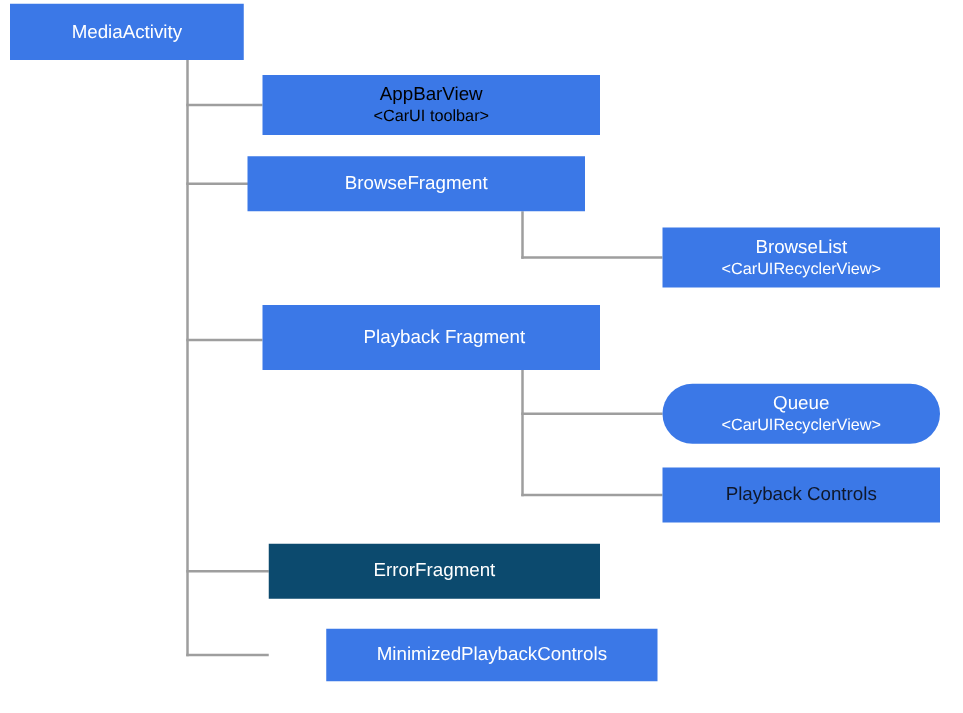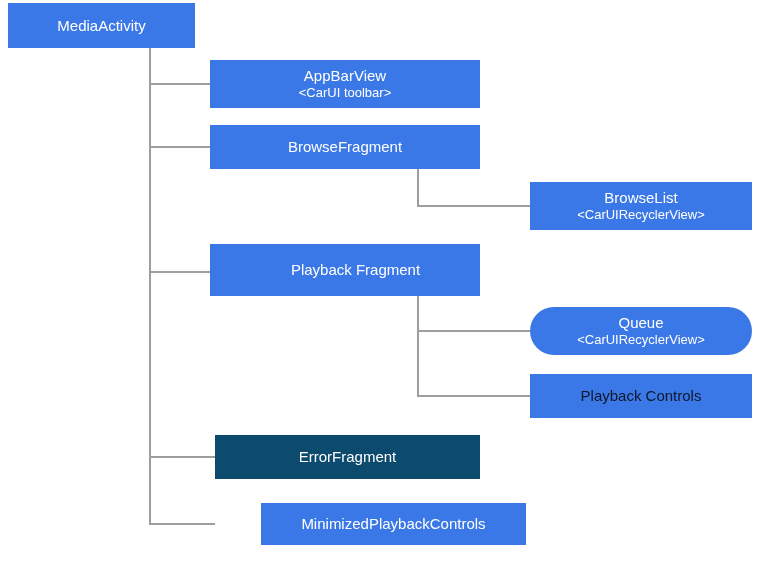--- a/index.html
+++ b/index.html
@@ -56,26 +56,26 @@
   <div class="edge" style="left: 417px; top: 205px; width: 113px; height: 2px; background: rgb(158, 158, 158);"></div>
 
   <div class="edge" style="left: 417px; top: 294px; width: 2px; height: 103px; background: rgb(158, 158, 158);"></div>
   <div class="edge" style="left: 417px; top: 330px; width: 113px; height: 2px; background: rgb(158, 158, 158);"></div>
   <div class="edge" style="left: 417px; top: 395px; width: 113px; height: 2px; background: rgb(158, 158, 158);"></div>
 
   <div class="node" style="left: 8px; top: 3px; width: 187px; height: 45px; background: rgb(59, 120, 231); color: rgb(255, 255, 255);">
     <div class="label">MediaActivity</div>
   </div>
 
-  <div class="node" style="left: 210px; top: 60px; width: 270px; height: 48px; background: rgb(59, 120, 231); color: #ffffff;">
+  <div class="node" style="left: 210px; top: 60px; width: 270px; height: 48px; background: rgb(59, 120, 231); color: #000000;">
     <div class="label">AppBarView</div>
     <div class="sublabel">&lt;CarUI toolbar&gt;</div>
   </div>
 
-  <div class="node" style="left: 210px; top: 125px; width: 270px; height: 44px; background: rgb(59, 120, 231); color: rgb(255, 255, 255);">
+  <div class="node" style="left: 198px; top: 125px; width: 270px; height: 44px; background: rgb(59, 120, 231); color: rgb(255, 255, 255);">
     <div class="label">BrowseFragment</div>
   </div>
 
   <div class="node" style="left: 530px; top: 182px; width: 222px; height: 48px; background: rgb(59, 120, 231); color: rgb(255, 255, 255); text-align: center;">
     <div class="label">BrowseList</div>
     <div class="sublabel">&lt;CarUIRecyclerView&gt;</div>
   </div>
 
   <div class="node" style="left: 210px; top: 244px; width: 270px; height: 52px; background: rgb(59, 120, 231); color: rgb(255, 255, 255); padding-left: 21px;">
     <div class="label">Playback Fragment</div>

